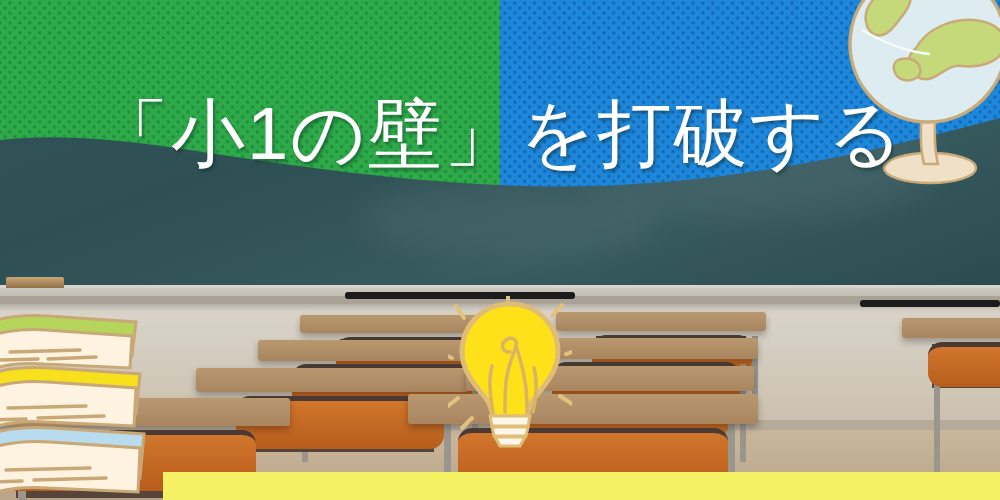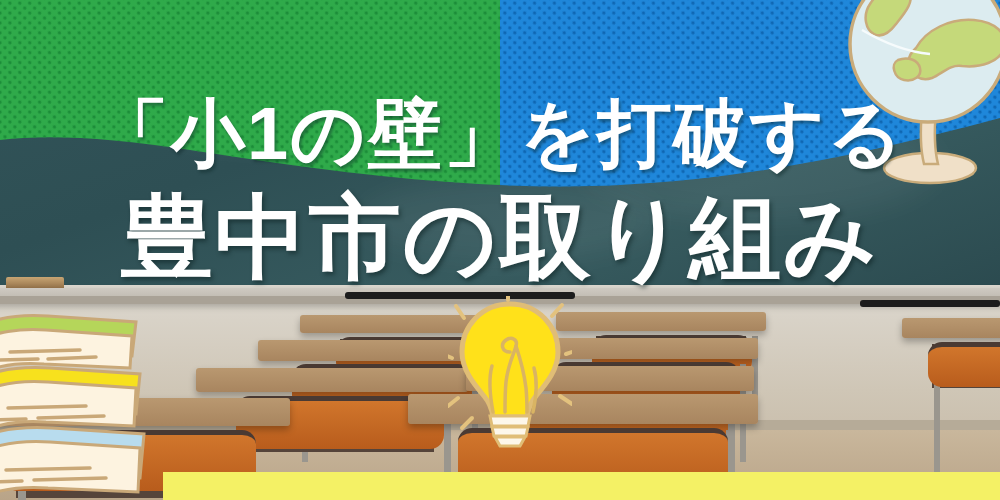--- a/index.html
+++ b/index.html
@@ -87,21 +87,21 @@
     text-align:center;
     color:#ffffff;
     font-size:29px;font-weight:bold;
     letter-spacing:4px;
     text-shadow:1px 2px 2px rgba(20,40,40,.33);
     white-space:nowrap;
   }
   .headline1{
     position:absolute;left:0;top:85px;width:1000px;
     text-align:center;color:#ffffff;
-    font-size:74px;font-weight:bold;
+    font-size:74px;font-weight:normal;
     letter-spacing:2px;
     text-shadow:2px 3px 3px rgba(15,40,40,.42);
     white-space:nowrap;
   }
   .headline2{
     position:absolute;left:0;top:176px;width:1000px;
     text-align:center;color:#ffffff;
     font-size:92px;font-weight:bold;
     letter-spacing:2px;
     text-shadow:2px 3px 4px rgba(10,30,30,.5);
@@ -307,18 +307,17 @@
       <g stroke="#c9a878" stroke-width="3.5" stroke-linecap="round">
         <line x1="20" y1="158" x2="104" y2="156"></line>
         <line x1="6" y1="170" x2="36" y2="169"></line>
         <line x1="48" y1="168" x2="120" y2="166"></line>
       </g>
     </g>
   </svg>
 
   <div class="texts">
     <div class="headline1">「小1の壁」を打破する</div>
-    <div class="headline2">豊中市の取り組み</div>
   </div>
 
   <div class="yellow-bar"></div>
 
 </div>
 
 </body></html>

